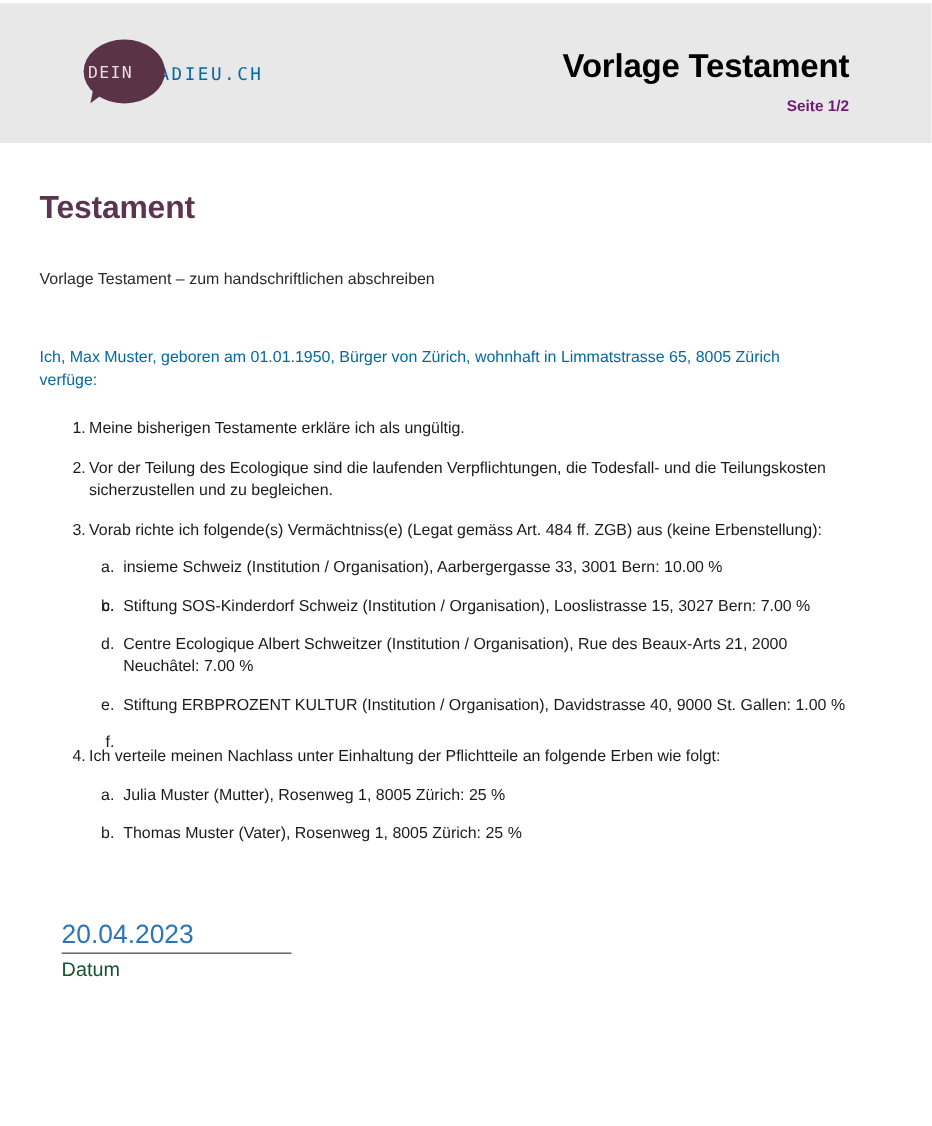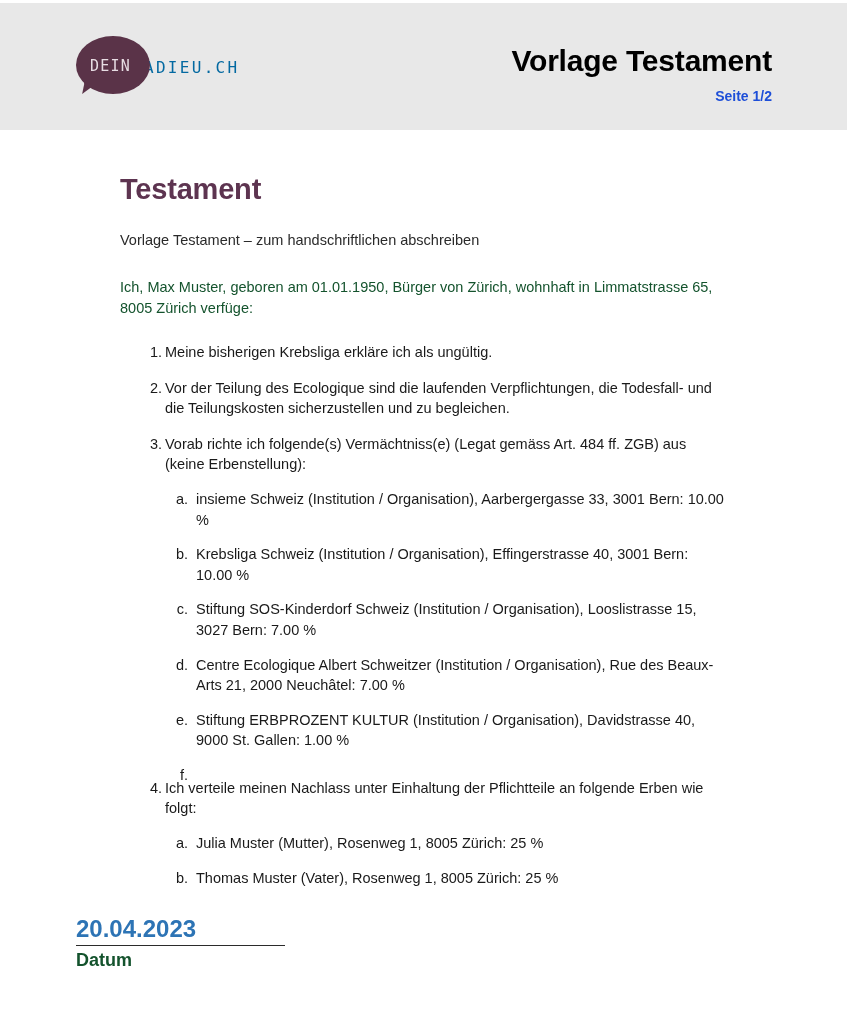--- a/index.html
+++ b/index.html
@@ -61,21 +61,21 @@
     width: 0;
     height: 0;
     border-left: 9px solid #5a3348;
     border-top: 10px solid #5a3348;
     border-right: 9px solid transparent;
     border-bottom: 10px solid transparent;
     transform: rotate(12deg);
   }
   .logo-dein {
     position: absolute;
-    left: 14px;
+    left: 4px;
     top: 21px;
     color: #e7dde3;
     font-family: "DejaVu Sans Mono", monospace;
     font-size: 15px;
     letter-spacing: 1.2px;
     z-index: 3;
   }
   .logo-adieu {
     color: #0369a1;
     font-family: "DejaVu Sans Mono", monospace;
@@ -93,45 +93,45 @@
   .doc-title {
     font-size: 30px;
     font-weight: bold;
     color: #000000;
     letter-spacing: -0.2px;
     line-height: 1.1;
   }
   .doc-page {
     font-size: 14px;
     font-weight: bold;
-    color: #1d4ed8;
+    color: #701a75;
     margin-top: 11px;
   }
 
   
   .content {
-    padding: 0 120px;
+    padding: 0 36px;
     box-sizing: border-box;
   }
   h1.section-title {
     color: #5d3450;
     font-size: 29px;
     font-weight: bold;
     margin: 43px 0 0 0;
     letter-spacing: -0.2px;
   }
   .subtitle {
     font-size: 14.5px;
     color: #2a2a2a;
-    margin-top: 26px;
+    margin-top: 40px;
   }
   .intro {
     font-size: 14.5px;
-    color: #14532d;
-    margin-top: 29px;
+    color: #0369a1;
+    margin-top: 53px;
     line-height: 1.42;
     max-width: 690px;
   }
 
   
   ol.main-list {
     list-style: none;
     margin: 24px 0 0 0;
     padding: 0;
   }
@@ -170,25 +170,24 @@
     text-align: right;
   }
   ol.sub-list > li:last-child {
     margin-bottom: 0;
   }
   .item-4 { margin-top: 27px; }
 
   
   .sig-area {
     display: flex;
-    margin-top: 27px;
-    padding: 0 76px;
+    margin-top: 68px;
+    padding: 0 56px;
     box-sizing: border-box;
     align-items: flex-start;
-    font-weight: bold;
   }
   .sig-block {
     box-sizing: border-box;
   }
   .sig-date   { width: 229px; }
   .sig-name   { flex: 1; }
   .sig-value {
     color: #2d74b5;
     font-size: 24px;
     line-height: 1.18;
@@ -234,39 +233,38 @@
   <h1 class="section-title">Testament</h1>
 
   <div class="subtitle">Vorlage Testament – zum handschriftlichen abschreiben</div>
 
   <p class="intro">Ich, Max Muster, geboren am 01.01.1950, Bürger von Zürich, wohnhaft in Limmatstrasse 65, 8005 Zürich verfüge:</p>
 
   <ol class="main-list">
 
     <li>
       <span class="marker">1.</span>
-      <span>Meine bisherigen Krebsliga erkläre ich als ungültig.</span>
+      <span>Meine bisherigen Testamente erkläre ich als ungültig.</span>
     </li>
 
     <li>
       <span class="marker">2.</span>
       <span>Vor der Teilung des Ecologique sind die laufenden Verpflichtungen, die Todesfall- und die Teilungskosten sicherzustellen und zu begleichen.</span>
     </li>
 
     <li>
       <span class="marker">3.</span>
       <span>Vorab richte ich folgende(s) Vermächtniss(e) (Legat gemäss Art. 484 ff. ZGB) aus (keine Erbenstellung):</span>
       <ol class="sub-list">
         <li>
           <span class="marker">a.</span>
           <span>insieme Schweiz (Institution / Organisation), Aarbergergasse 33, 3001 Bern: 10.00 %</span>
         </li>
         <li>
           <span class="marker">b.</span>
-          <span>Krebsliga Schweiz (Institution / Organisation), Effingerstrasse 40, 3001 Bern: 10.00 %</span>
         </li>
         <li>
           <span class="marker">c.</span>
           <span>Stiftung SOS-Kinderdorf Schweiz (Institution / Organisation), Looslistrasse 15, 3027 Bern: 7.00 %</span>
         </li>
         <li>
           <span class="marker">d.</span>
           <span>Centre Ecologique Albert Schweitzer (Institution / Organisation), Rue des Beaux-Arts 21, 2000 Neuchâtel: 7.00 %</span>
         </li>
         <li>

